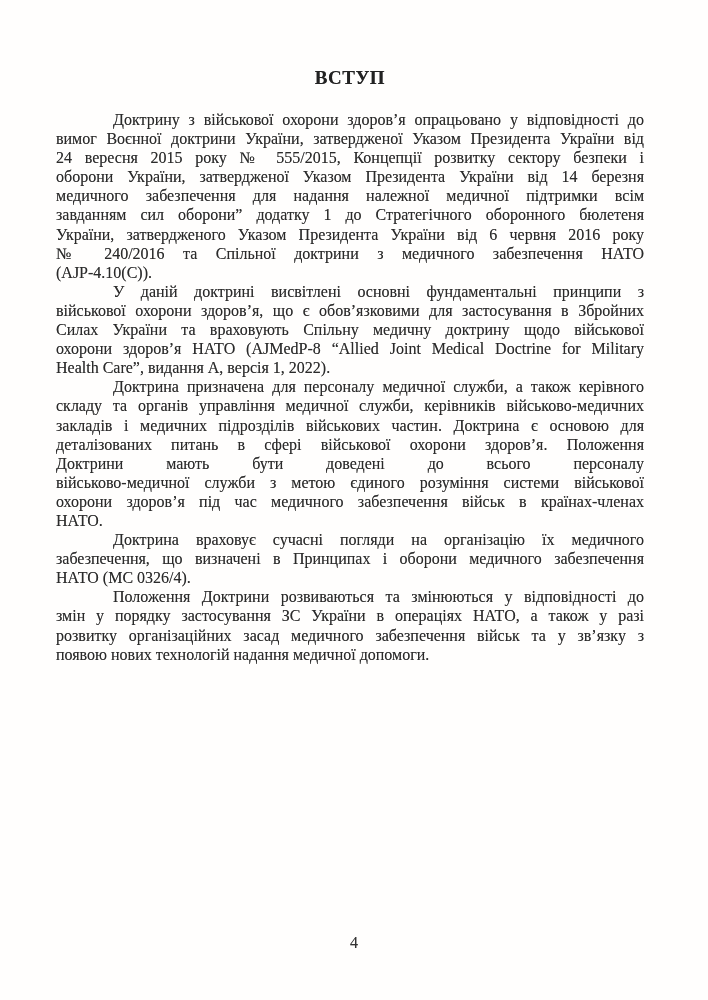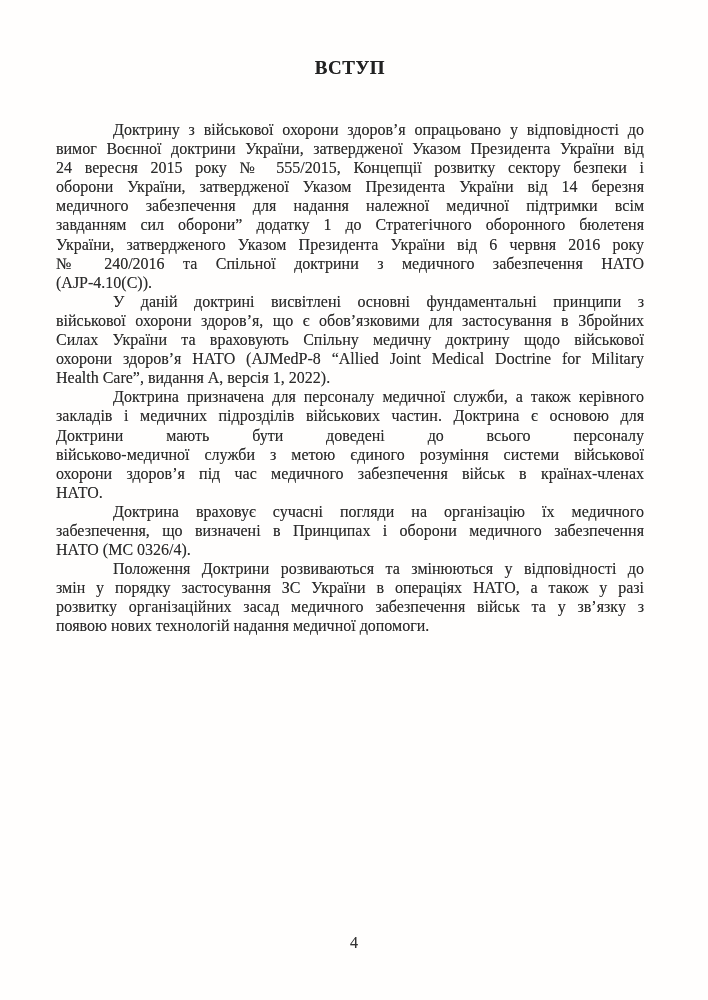--- a/index.html
+++ b/index.html
@@ -11,35 +11,35 @@
     position: relative;
     width: 708px;
     height: 1000px;
     background: #fffefd;
     overflow: hidden;
     font-family: "Liberation Serif", "DejaVu Serif", serif;
     color: #2b2b2b;
   }
   .heading {
     position: absolute;
-    top: 58px;
+    top: 68px;
     left: 56px;
     width: 588px;
     margin: 0;
     text-align: center;
     font-size: 19px;
     line-height: 20px;
     font-weight: bold;
     letter-spacing: 0.5px;
     color: #222222;
     text-shadow: 0 0 0.5px rgba(40,40,40,0.55);
   }
   .body-text {
     position: absolute;
-    top: 120px;
+    top: 110px;
     left: 56px;
     width: 588px;
   }
   .para {
     margin: 0;
   }
   .para .line {
     font-size: 16px;
     line-height: 19.1px;
     text-align: justify;
@@ -85,21 +85,23 @@
       </div>
       <div class="para">
         <div class="line first">У даній доктрині висвітлені основні фундаментальні принципи з</div>
         <div class="line">військової охорони здоров’я, що є обов’язковими для застосування в Збройних</div>
         <div class="line">Силах України та враховують Спільну медичну доктрину щодо військової</div>
         <div class="line">охорони здоров’я НАТО (AJMedP-8 “Allied Joint Medical Doctrine for Military</div>
         <div class="line last">Health Care”, видання A, версія 1, 2022).</div>
       </div>
       <div class="para">
         <div class="line first">Доктрина призначена для персоналу медичної служби, а також керівного</div>
+        <div class="line">складу та органів управління медичної служби, керівників військово-медичних</div>
         <div class="line">закладів і медичних підрозділів військових частин. Доктрина є основою для</div>
+        <div class="line">деталізованих питань в сфері військової охорони здоров’я. Положення</div>
         <div class="line">Доктрини мають бути доведені до всього персоналу</div>
         <div class="line">військово-медичної служби з метою єдиного розуміння системи військової</div>
         <div class="line">охорони здоров’я під час медичного забезпечення військ в країнах-членах</div>
         <div class="line last">НАТО.</div>
       </div>
       <div class="para">
         <div class="line first">Доктрина враховує сучасні погляди на організацію їх медичного</div>
         <div class="line">забезпечення, що визначені в Принципах і оборони медичного забезпечення</div>
         <div class="line last">НАТО (MC 0326/4).</div>
       </div>

